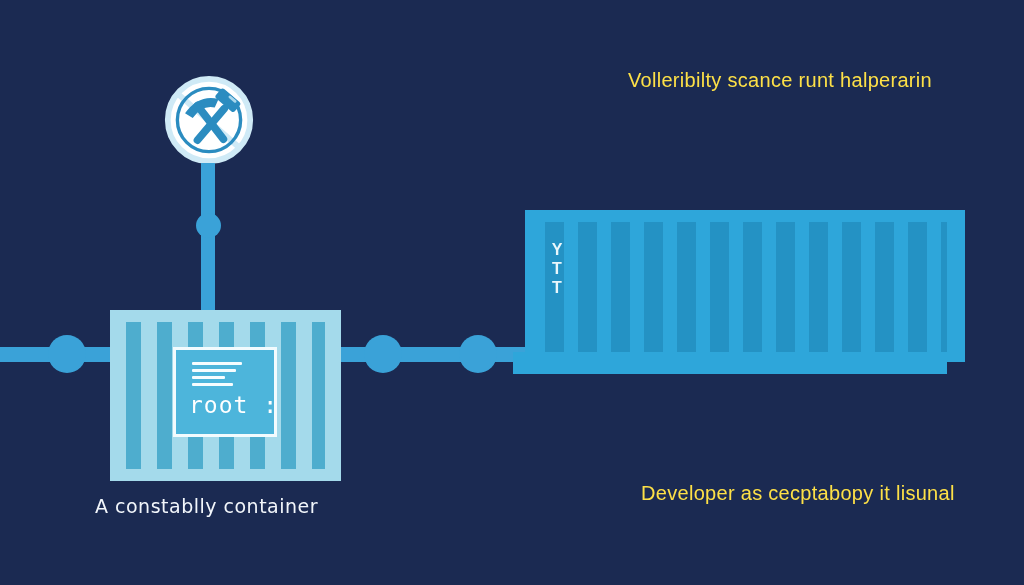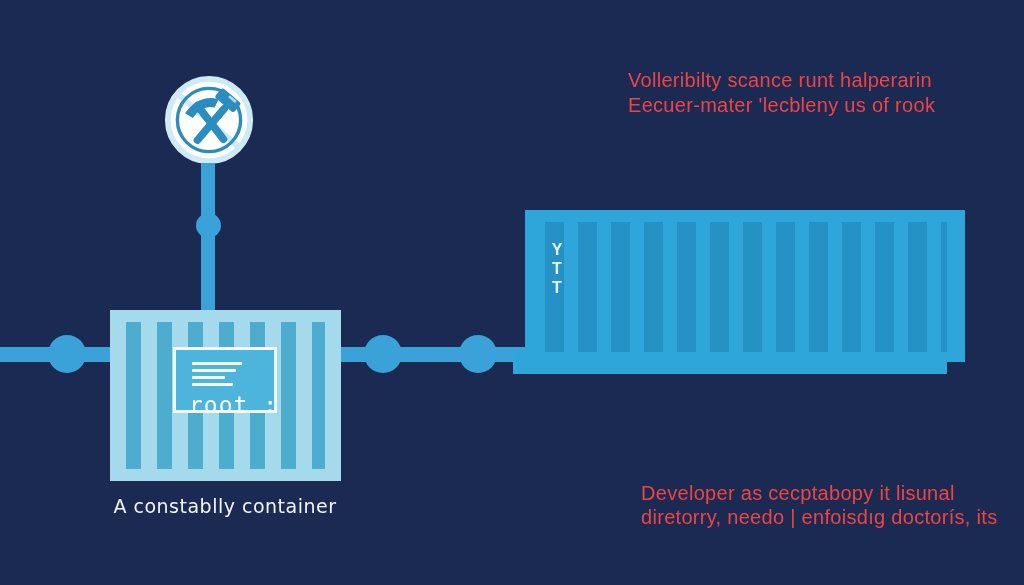--- a/index.html
+++ b/index.html
@@ -26,36 +26,36 @@
     left: 110px; top: 310px; width: 231px; height: 171px;
     background: #a4daeb;
   }
   .container-left .stripes {
     position: absolute; left: 16px; right: 16px; top: 12px; bottom: 12px;
     background: repeating-linear-gradient(90deg,
       #4eadce 0px, #4eadce 15px,
       rgba(0,0,0,0) 15px, rgba(0,0,0,0) 31px);
   }
   .terminal {
-    position: absolute; left: 63px; top: 37px; width: 104px; height: 66px;
+    position: absolute; left: 63px; top: 37px; width: 104px; height: 90px;
     background: #4db5db;
     border: 3px solid #f2fbfe;
   }
   .term-lines { position: absolute; left: 16px; top: 12px; }
   .term-lines .bar {
     height: 3px; background: #f6fdff; margin-bottom: 4px; border-radius: 1px;
   }
   .term-label {
     position: absolute; left: 13px; top: 42px;
     font-family: "DejaVu Sans Mono", monospace;
     font-size: 23px; color: #ffffff; letter-spacing: 1px; white-space: nowrap;
   }
   .caption {
     left: 95px; top: 495px; width: 260px;
-    text-align: center;
+    text-align: left;
     color: #f2f6fb; font-size: 19px; letter-spacing: 0.5px;
     font-family: "DejaVu Sans", sans-serif;
   }
 
   
   .container-right {
     left: 525px; top: 210px; width: 440px; height: 152px;
     background: #2ea6da;
   }
   .container-right .stripes {
@@ -70,21 +70,21 @@
   }
   .vertical-label {
     position: absolute; left: 21px; top: 30px; width: 22px;
     display: flex; flex-direction: column; align-items: center;
     color: #eaf7fc; font-size: 16px; font-weight: bold; line-height: 19px;
     letter-spacing: 0;
   }
 
   
   .para {
-    color: #ef4444; font-size: 20px; line-height: 25px; letter-spacing: 0.3px;
+    color: #fde047; font-size: 20px; line-height: 25px; letter-spacing: 0.3px;
     white-space: nowrap;
   }
   .para-top { left: 628px; top: 68px; }
   .para-bottom { left: 641px; top: 458px; line-height: 24px; margin-top: 23px; }
 
   .badge { left: 163px; top: 74px; }
 </style>
 </head>
 <body>
 
@@ -135,21 +135,19 @@
     <div class="stripes"></div>
     <div class="vertical-label">
       <span>Y</span>
       <span>T</span>
       <span>T</span>
     </div>
   </div>
 
   <div class="abs para para-top">
     <div>Volleribilty scance runt halperarin</div>
-    <div>Eecuer-mater 'lecbleny us of rook</div>
   </div>
 
   <div class="abs para para-bottom">
     <div>Developer as cecptabopy it lisunal</div>
-    <div>diretorry, needo | enfoisdıg doctorís, its</div>
   </div>
 
 </div>
 
 </body></html>

